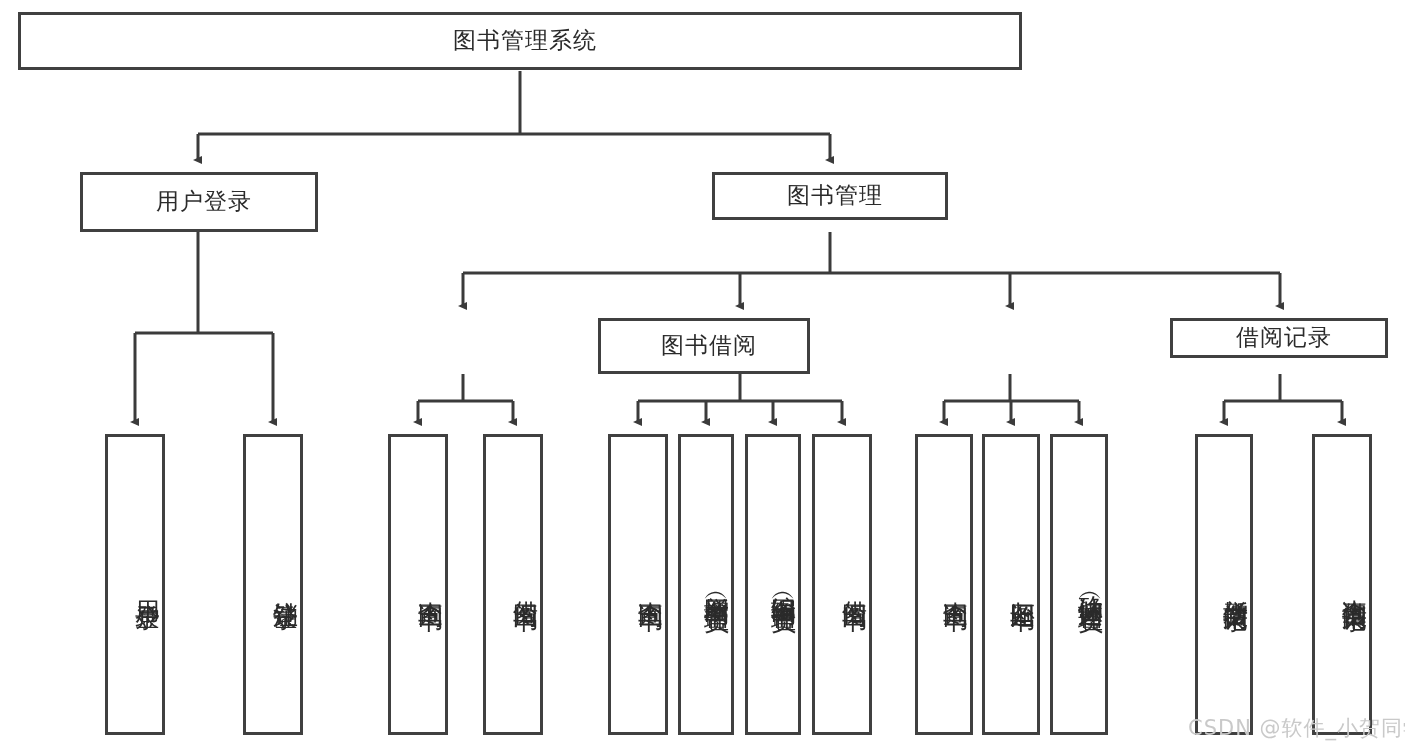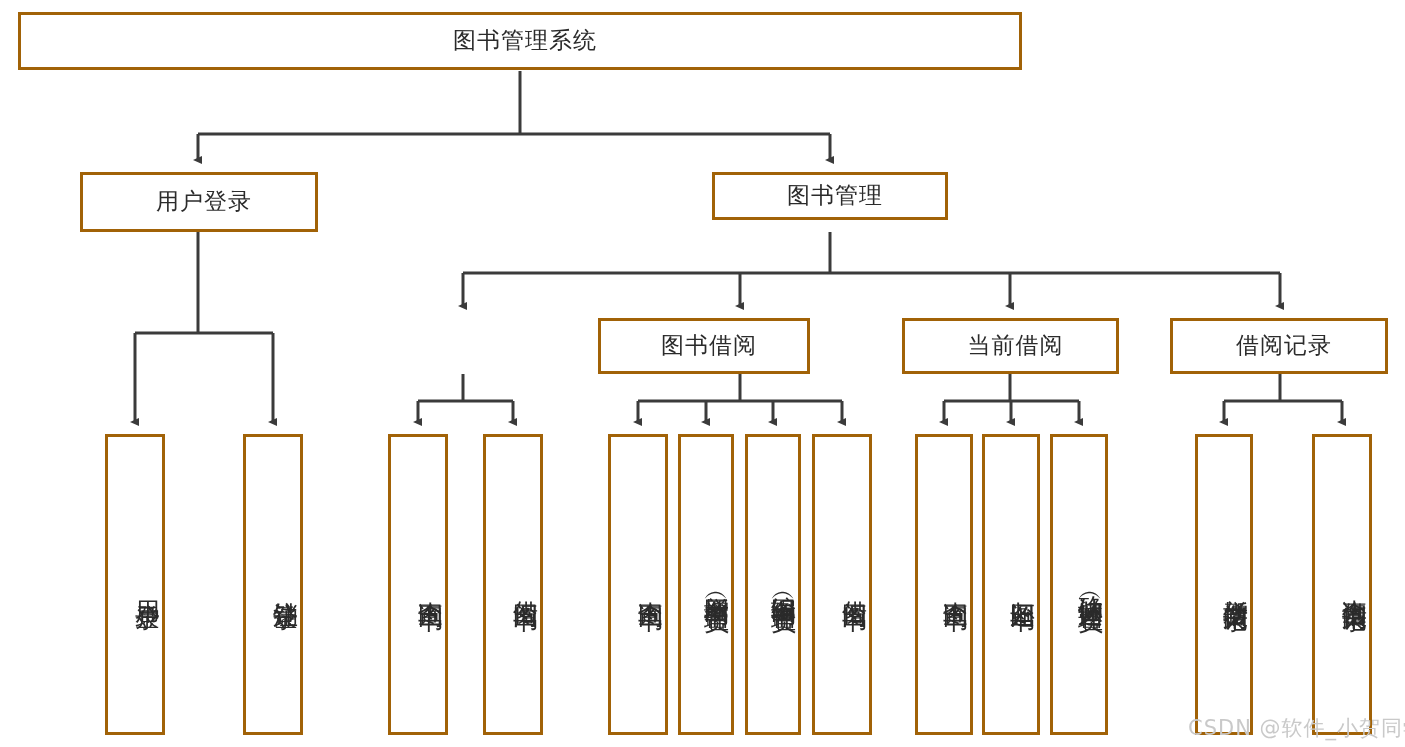--- a/index.html
+++ b/index.html
@@ -21,21 +21,21 @@
   svg#wires {
     position: absolute;
     left: 0;
     top: 0;
     width: 1405px;
     height: 747px;
   }
   .node {
     position: absolute;
     box-sizing: border-box;
-    border: 3px solid #a16207;
+    border: 3px solid #404040;
     background: #ffffff;
     display: flex;
     align-items: center;
     justify-content: center;
     color: #2b2b2b;
     padding-left: 10px;
   }
   .node.horiz {
     font-size: 23px;
     letter-spacing: 1px;
@@ -128,24 +128,21 @@
   <div class="node horiz" style="left:80px; top:172px; width:238px; height:60px;">
     <span>用户登录</span>
   </div>
   <div class="node horiz" style="left:712px; top:172px; width:236px; height:48px;">
     <span>图书管理</span>
   </div>
 
   <div class="node horiz" style="left:598px; top:318px; width:212px; height:56px;">
     <span>图书借阅</span>
   </div>
-  <div class="node horiz" style="left:902px; top:318px; width:217px; height:56px;">
-    <span>当前借阅</span>
-  </div>
-  <div class="node horiz" style="left:1170px; top:318px; width:218px; height:56px;">
+  <div class="node horiz" style="left:1170px; top:318px; width:218px; height:40px;">
     <span>借阅记录</span>
   </div>
 
   <div class="node vert" style="left:105px; top:434px; width:60px; height:301px;">
     <span class="vtext">用户登录</span>
   </div>
   <div class="node vert" style="left:243px; top:434px; width:60px; height:301px;">
     <span class="vtext">注销登录</span>
   </div>
 

